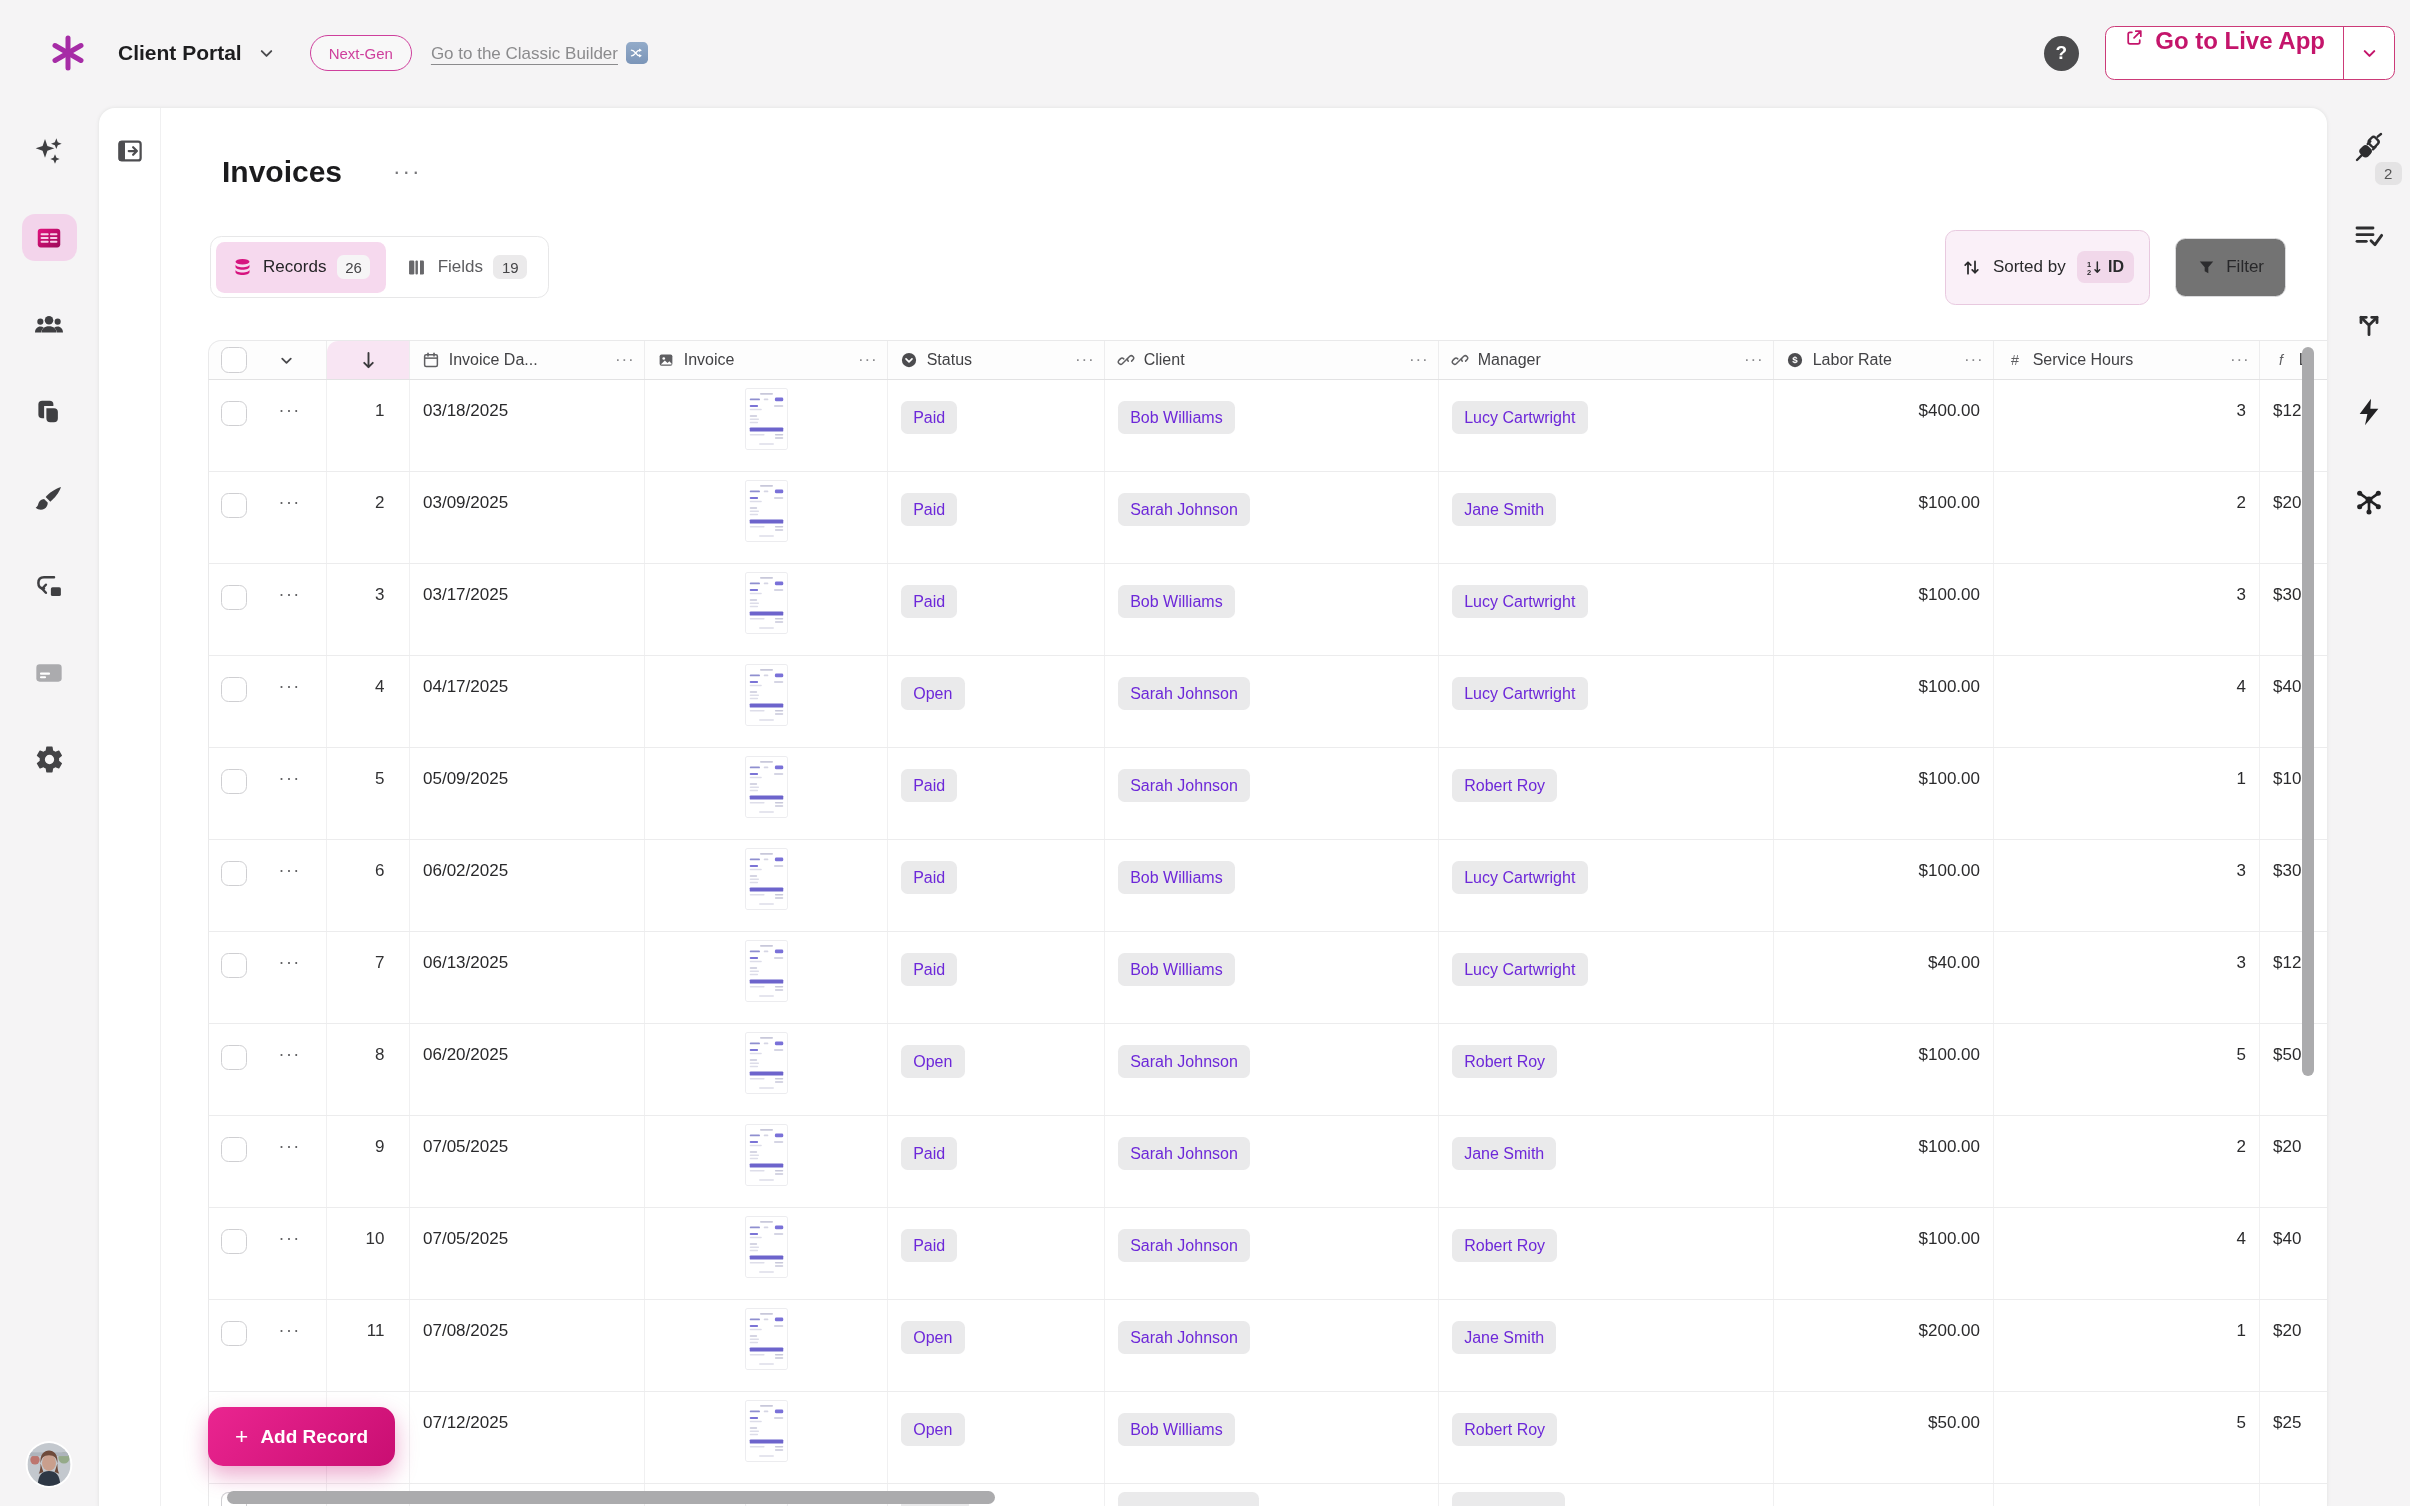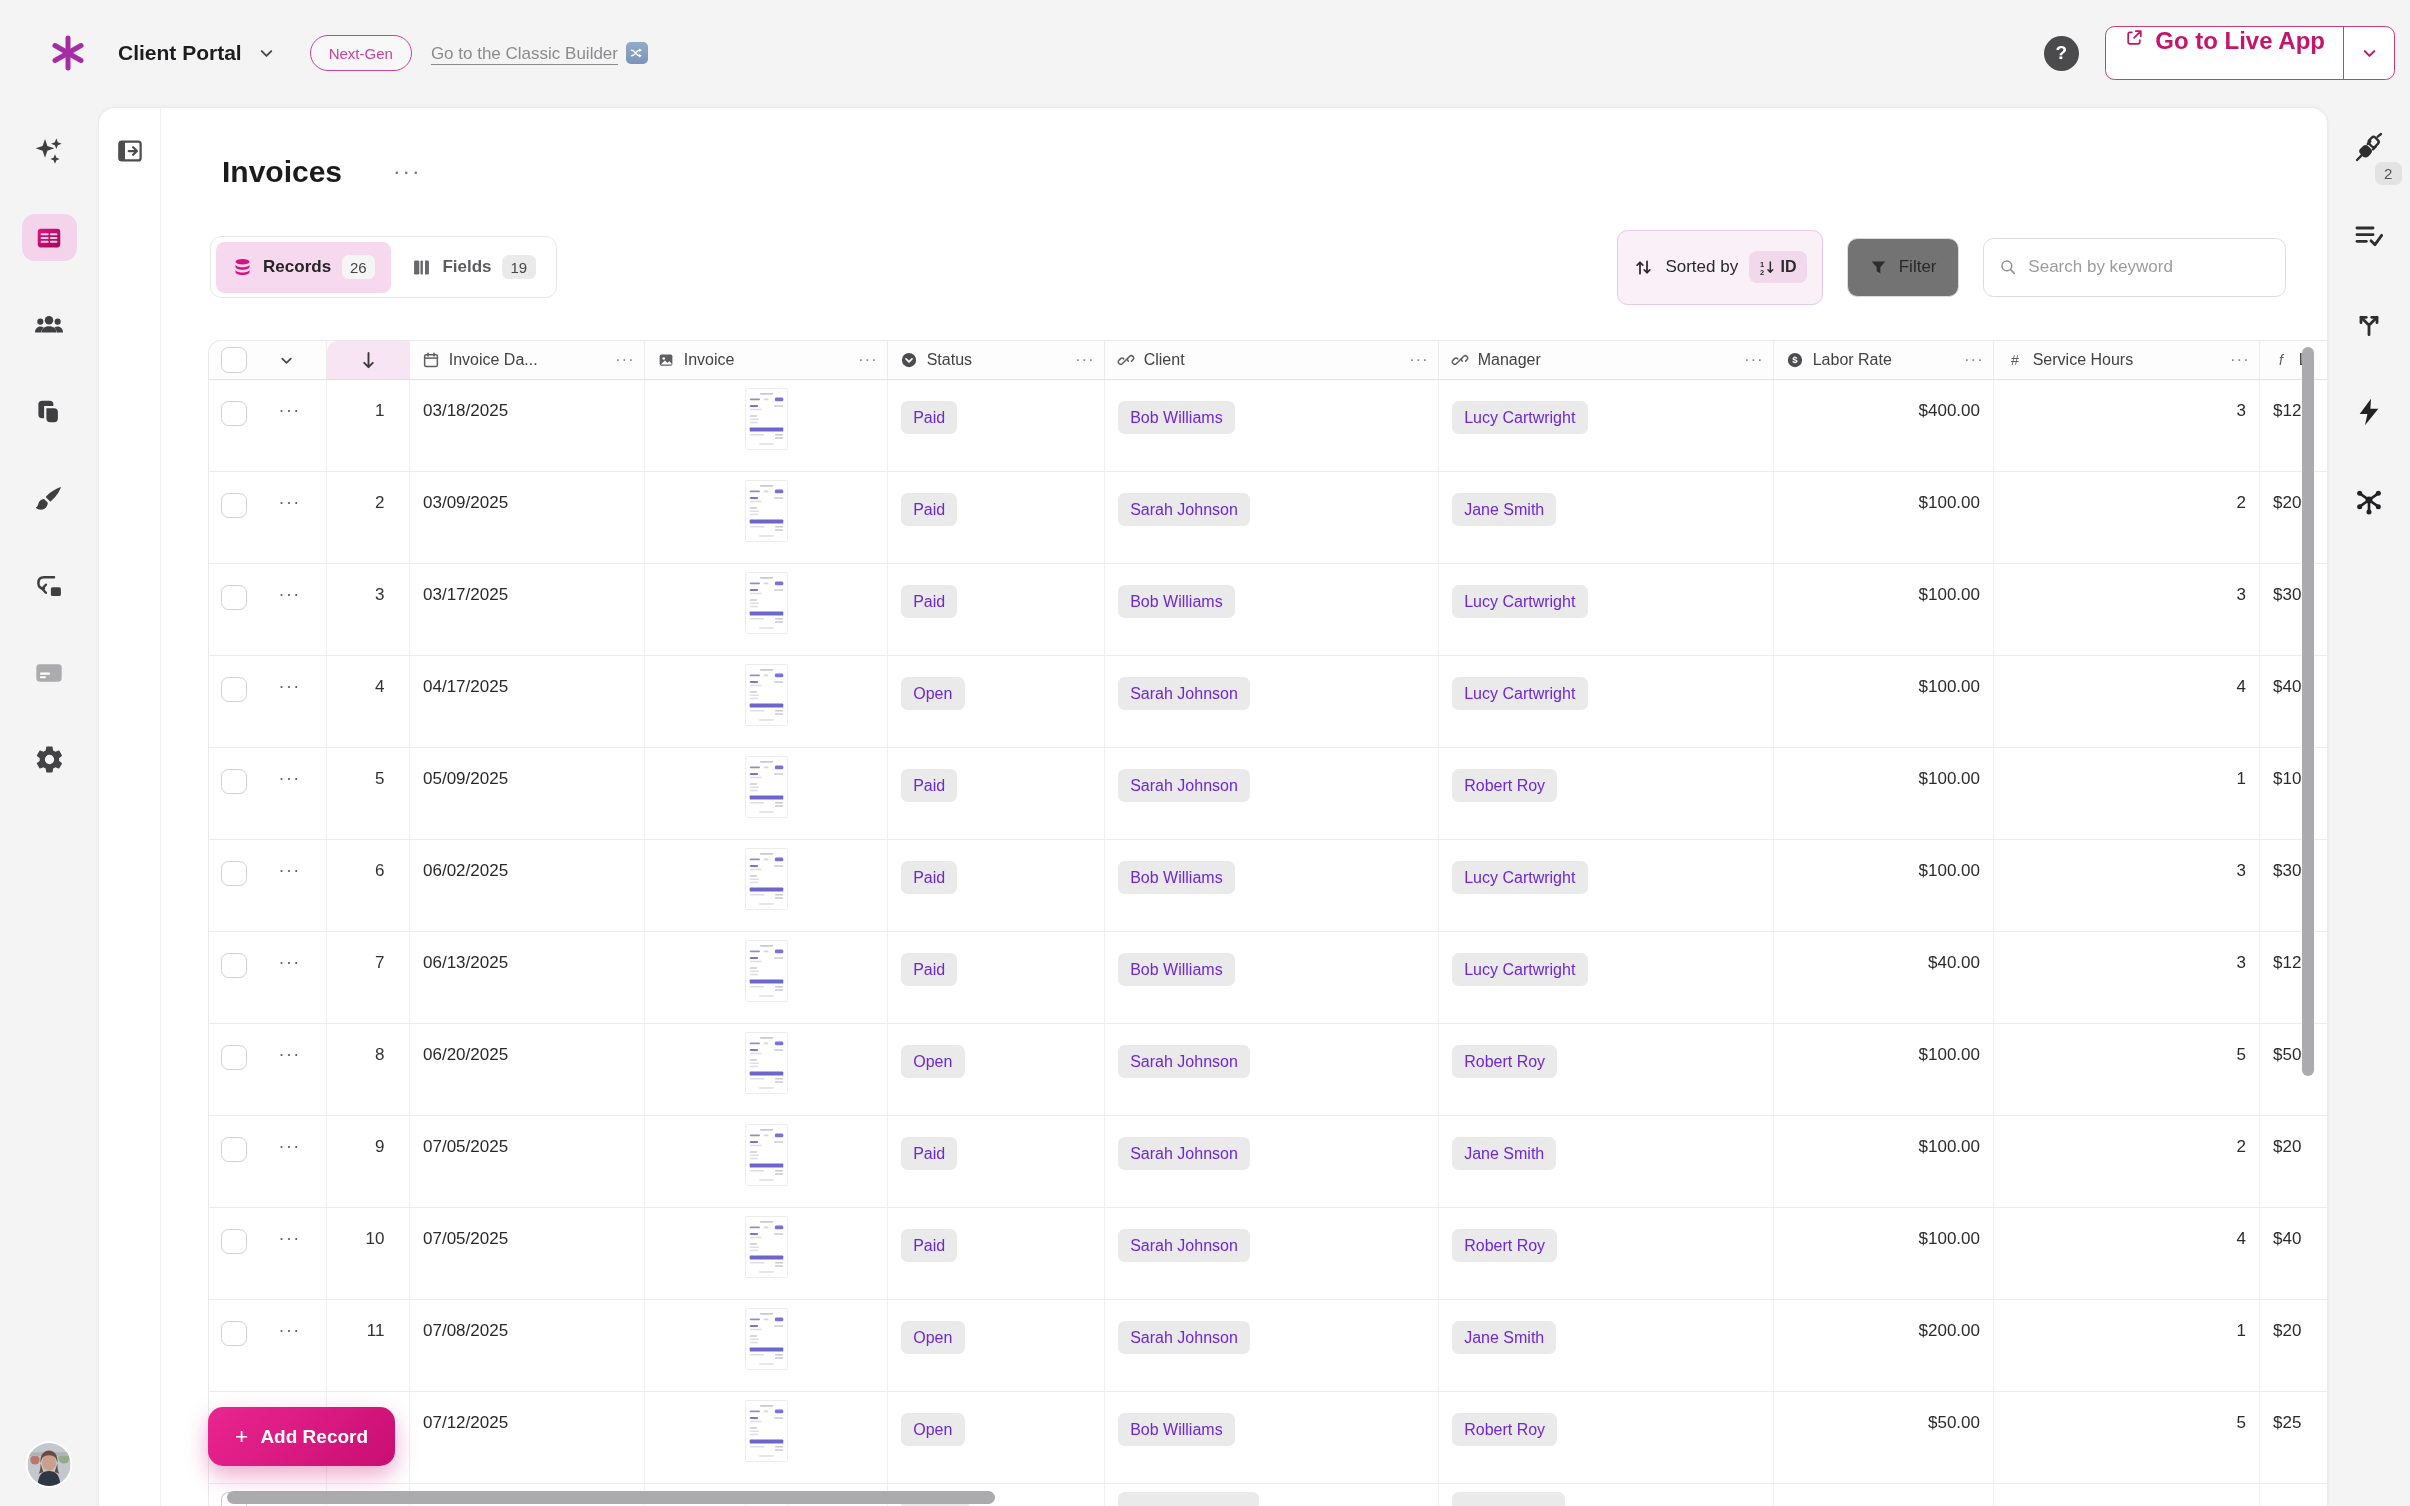--- a/index.html
+++ b/index.html
@@ -45,21 +45,21 @@
   .expand-btn{position:absolute;left:16px;top:28px;width:30px;height:30px;cursor:pointer;}
 
   .title-row{position:absolute;left:123px;top:47px;display:flex;align-items:center;gap:51px;}
   .page-title{font-size:30px;font-weight:700;color:#1b1b1d;margin:0;}
   .dots{color:#77777a;font-size:22.6px;letter-spacing:1.9px;cursor:pointer;line-height:9.4px;}
 
   .controls{position:absolute;top:128px;left:111px;right:41px;height:62px;display:flex;align-items:center;}
   .seg{display:flex;align-items:center;height:62px;border:0.9px solid #E7E7E8;border-radius:11.3px;background:#fff;padding:4.7px;gap:3.8px;}
   .seg-tab{display:flex;align-items:center;gap:10.4px;height:51px;padding:0 16px;border-radius:8.5px;cursor:pointer;}
   .seg-tab.active{background:#F6D9EE;}
-  .seg-label{font-size:17px;color:#252527;font-weight:700;}
+  .seg-label{font-size:17px;color:#252527;font-weight:400;}
   .seg-tab.inactive .seg-label{color:#5c5c5f;}
   .seg-count{background:#F6F5F6;border-radius:6.6px;padding:3.8px 8.5px;font-size:15px;color:#454547;}
   .seg-tab.inactive .seg-count{background:#EBEAEB;}
   .ctl-spacer{flex:1;}
   .sorted-btn{display:flex;align-items:center;gap:11.3px;height:75px;padding:0 15px;background:#FAF0F8;
     border:1.9px solid #E8C9DF;border-radius:10.4px;cursor:pointer;}
   .sorted-label{font-size:17px;color:#2a2a2c;font-weight:500;}
   .sort-chip{display:flex;align-items:center;gap:5.6px;background:#F1D8EA;border-radius:7.5px;padding:6.6px 10.4px;
     font-size:16px;font-weight:600;color:#2a2a2c;}
   .filter-btn{display:flex;align-items:center;gap:10.4px;height:59px;padding:0 21px;background:#737373;
@@ -287,27 +287,20 @@
             <path d="M11 3 V14 M11 14 L8.5 11.5 M11 14 L13.5 11.5" fill="none" stroke="#2a2a2c" stroke-width="1.6" stroke-linecap="round" stroke-linejoin="round"></path>
           </svg>
           <span>ID</span>
         </span>
       </div>
       <div class="filter-btn">
         <svg width="19" height="19" viewBox="0 0 24 24">
           <path d="M3.5 4.5 H20.5 L14.3 11.8 V19.3 L9.7 16.8 V11.8 Z" fill="#2c2c2e"></path>
         </svg>
         <span>Filter</span>
-      </div>
-      <div class="search-box">
-        <svg width="20" height="20" viewBox="0 0 24 24">
-          <circle cx="10.5" cy="10.5" r="6.5" fill="none" stroke="#8f8f92" stroke-width="2"></circle>
-          <line x1="15.5" y1="15.5" x2="20.5" y2="20.5" stroke="#8f8f92" stroke-width="2" stroke-linecap="round"></line>
-        </svg>
-        <input type="text" placeholder="Search by keyword" style="">
       </div>
     </div>
 
     <div class="table-wrap">
       <div class="tbl">
         <div class="trow thead">
           <div class="hcell selcol">
             <span class="checkbox"></span>
             <svg width="19" height="19" viewBox="0 0 20 20" style="margin-left:30px">
               <polyline points="5.5,8 10,12.5 14.5,8" fill="none" stroke="#4a4a4d" stroke-width="1.9" stroke-linecap="round" stroke-linejoin="round"></polyline>

